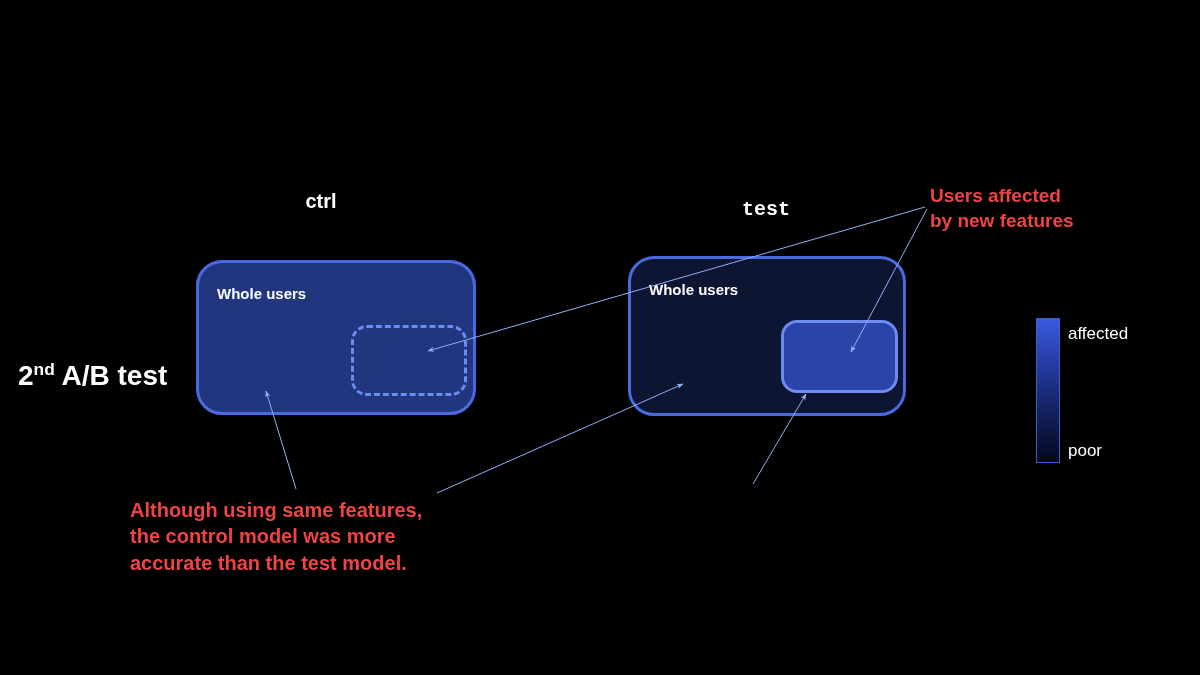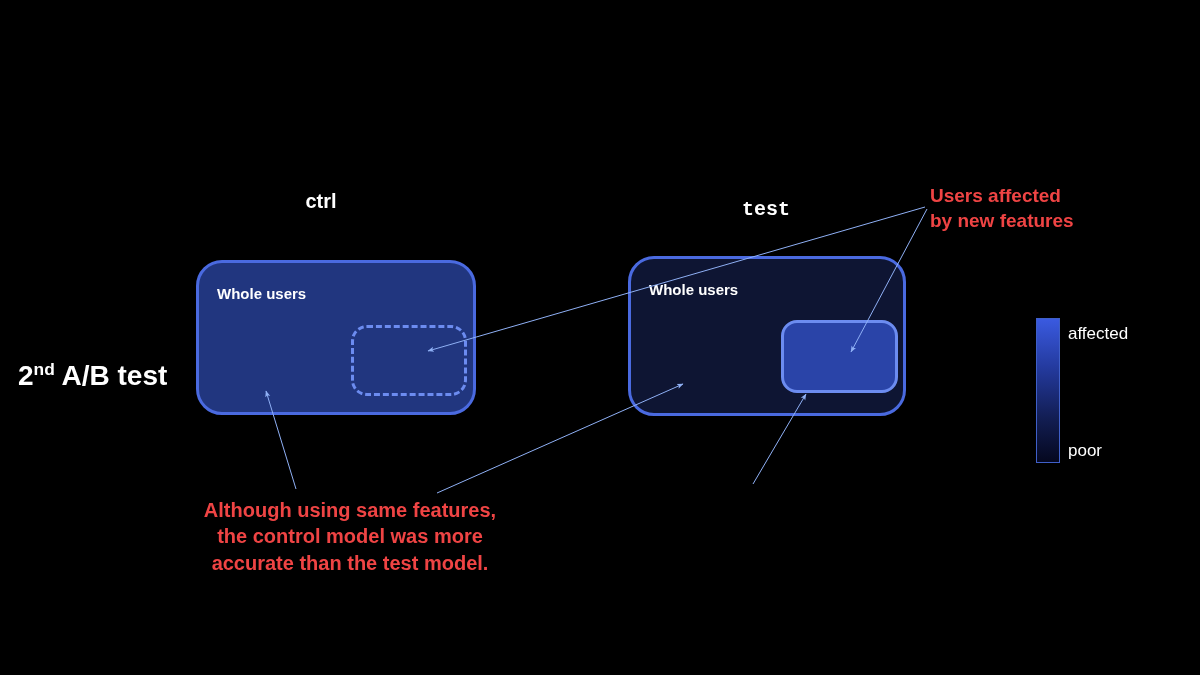--- a/index.html
+++ b/index.html
@@ -122,21 +122,20 @@
     top: 183px;
     width: 250px;
     font-size: 19px;
     text-align: left;
   }
   #ann-control {
     left: 130px;
     top: 497px;
     width: 440px;
     font-size: 20px;
-    text-align: center;
   }
   #ann-little {
     left: 618px;
     top: 485px;
     width: 300px;
     font-size: 19px;
     text-align: center;
   }
   
   #conclusion {

